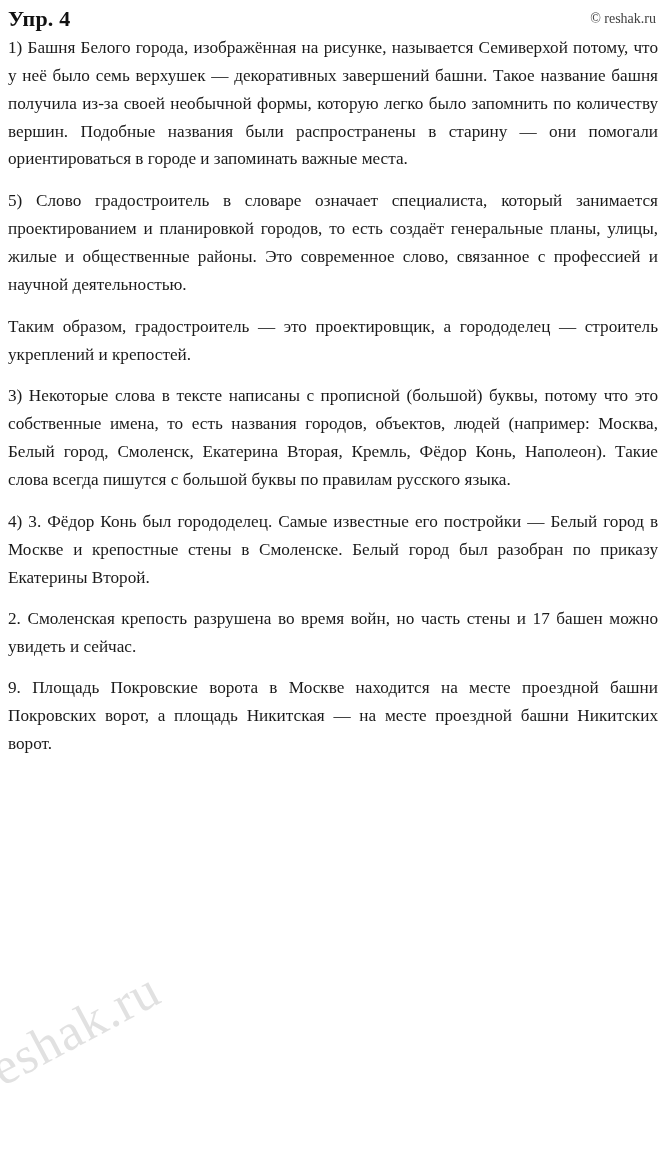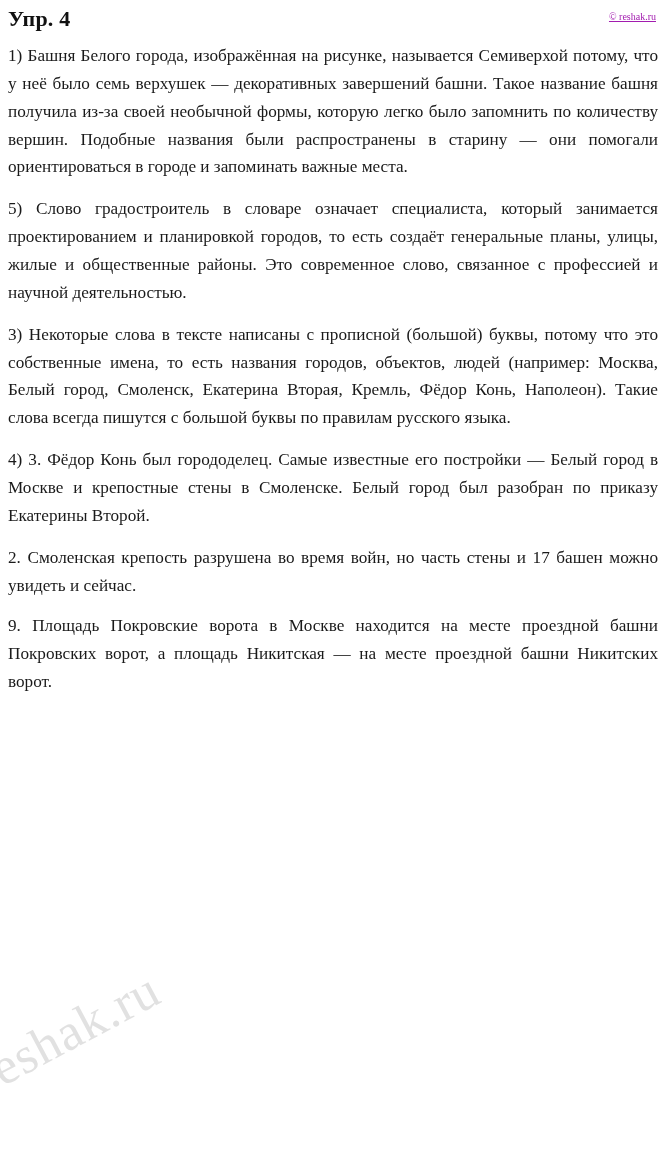--- a/index.html
+++ b/index.html
@@ -19,37 +19,36 @@
     position: relative;
     width: 666px;
     height: 1152px;
     box-sizing: border-box;
     padding: 6px 8px 0 8px;
   }
   .header {
     display: flex;
     align-items: flex-start;
     justify-content: space-between;
-    margin-bottom: 10px;
+    margin-bottom: 2px;
     text-align: right;
   }
   .title {
     font-family: "Liberation Serif", serif;
     font-size: 22px;
     font-weight: bold;
     color: #111111;
     letter-spacing: 0.2px;
   }
   .copyright {
     font-family: "Liberation Serif", serif;
-    font-size: 10px;
-    color: #a21caf;
+    font-size: 14px;
+    color: #404040;
     padding-top: 5px;
     padding-right: 2px;
-    text-decoration: underline;
   }
   .content {
     position: relative;
     z-index: 2;
     font-family: Liberation Serif, serif;
   }
   p.para {
     font-size: 17.2px;
     line-height: 1.62;
     margin: 0 0 14px 0;
@@ -82,20 +81,21 @@
 <div class="page">
 
   <div class="header">
     <div class="title">Упр. 4</div>
     <div class="copyright">© reshak.ru</div>
   </div>
 
   <div class="content">
     <p class="para">1) Башня Белого города, изображённая на рисунке, называется Семиверхой потому, что у неё было семь верхушек — декоративных завершений башни. Такое название башня получила из-за своей необычной формы, которую легко было запомнить по количеству вершин. Подобные названия были распространены в старину — они помогали ориентироваться в городе и запоминать важные места.</p>
     <p class="para">5) Слово градостроитель в словаре означает специалиста, который занимается проектированием и планировкой городов, то есть создаёт генеральные планы, улицы, жилые и общественные районы. Это современное слово, связанное с профессией и научной деятельностью.</p>
+    <p class="para">Таким образом, градостроитель — это проектировщик, а горододелец — строитель укреплений и крепостей.</p>
     <p class="para">3) Некоторые слова в тексте написаны с прописной (большой) буквы, потому что это собственные имена, то есть названия городов, объектов, людей (например: Москва, Белый город, Смоленск, Екатерина Вторая, Кремль, Фёдор Конь, Наполеон). Такие слова всегда пишутся с большой буквы по правилам русского языка.</p>
     <p class="para">4) 3. Фёдор Конь был горододелец. Самые известные его постройки — Белый город в Москве и крепостные стены в Смоленске. Белый город был разобран по приказу Екатерины Второй.</p>
     <p class="para tight">2. Смоленская крепость разрушена во время войн, но часть стены и 17 башен можно увидеть и сейчас.</p>
     <p class="para tight">9. Площадь Покровские ворота в Москве находится на месте проездной башни Покровских ворот, а площадь Никитская — на месте проездной башни Никитских ворот.</p>
   </div>
 
   <div class="watermark">reshak.ru</div>
 
 </div>
 

